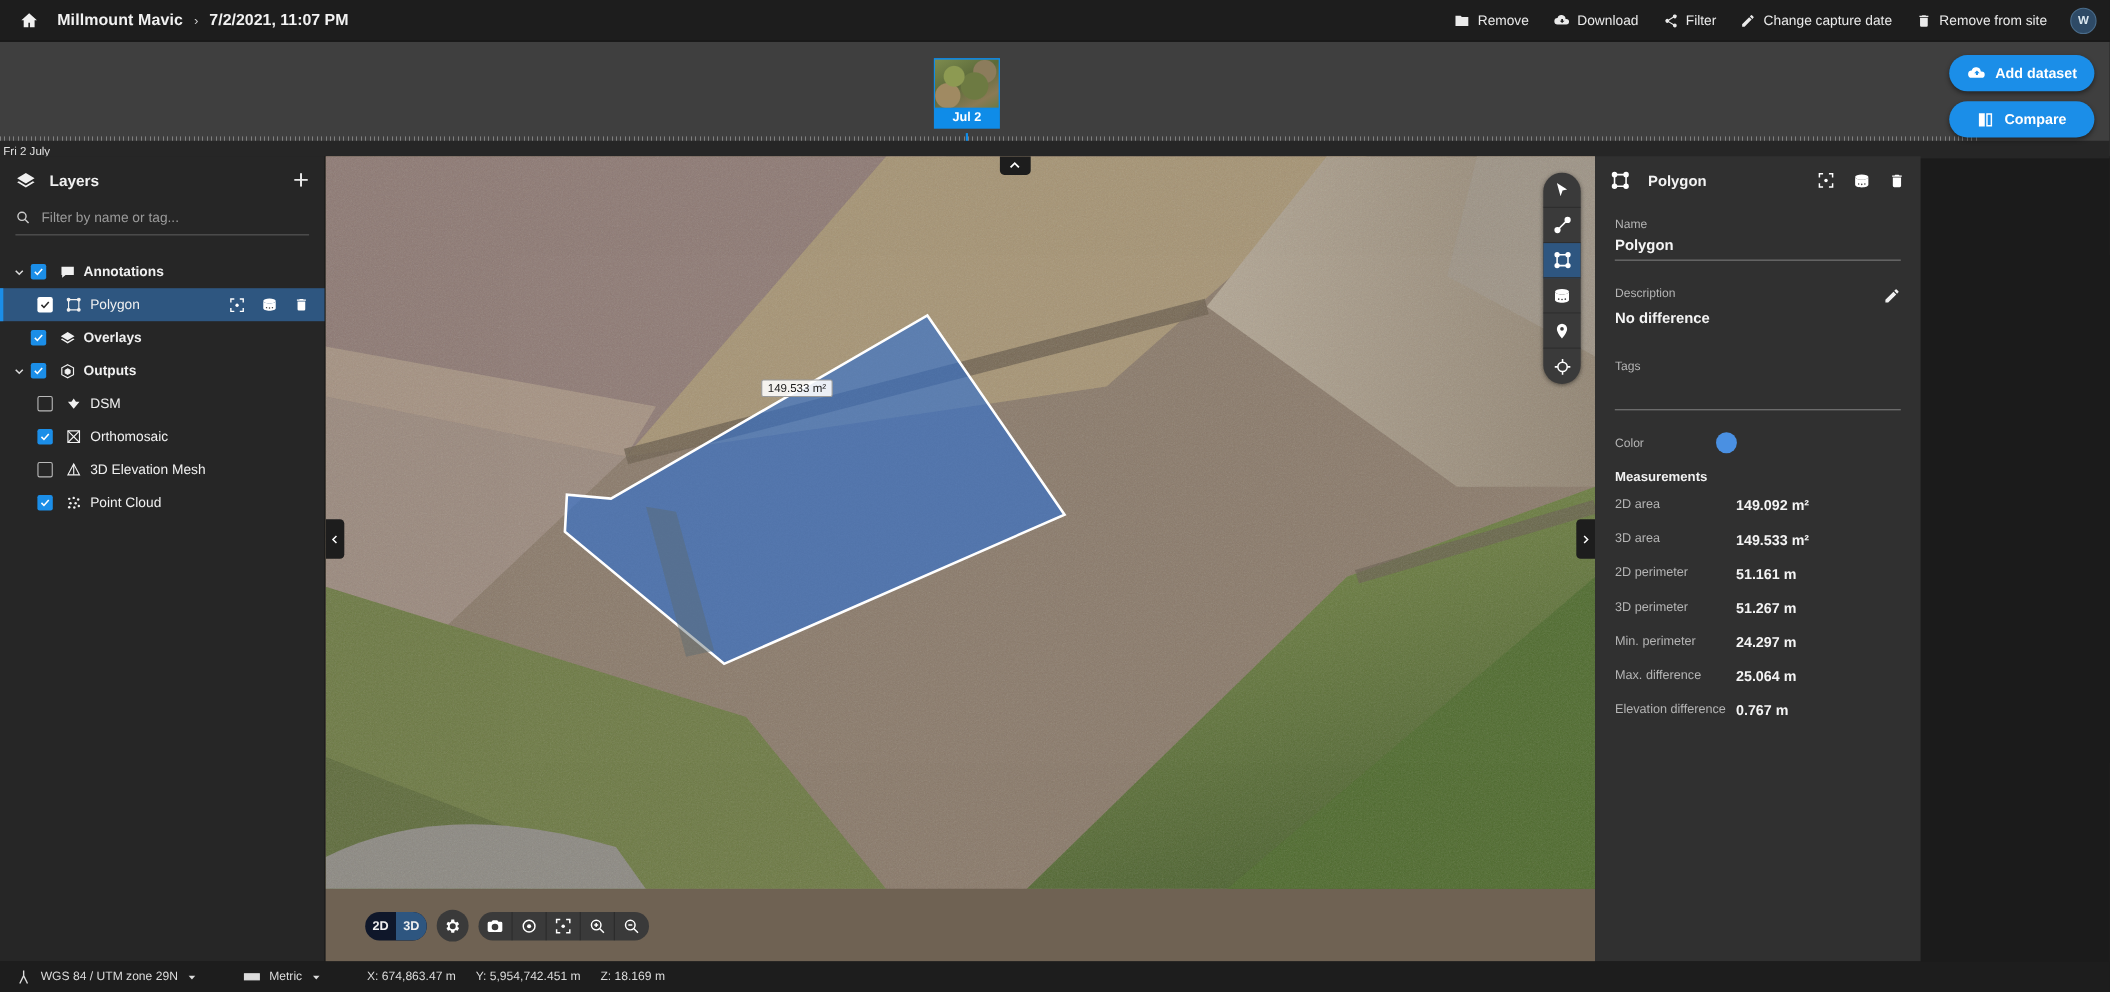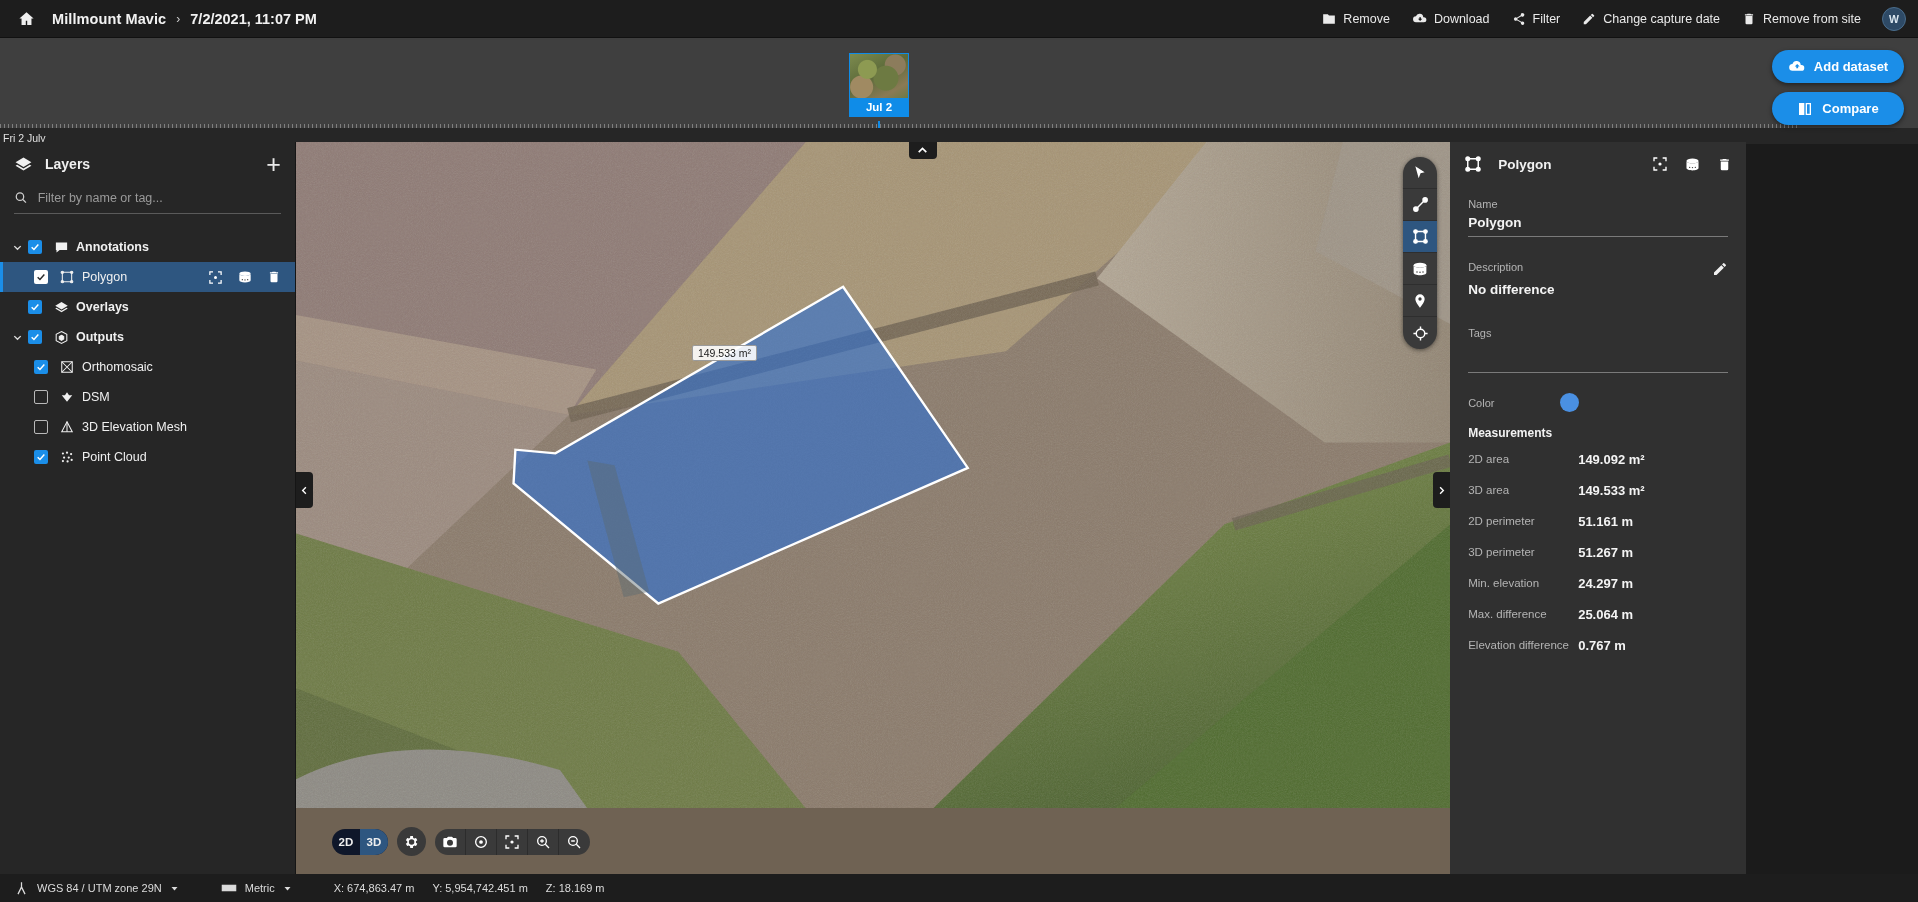--- a/index.html
+++ b/index.html
@@ -387,42 +387,42 @@
           <span class="node-ico">
             <svg width="15" height="15" viewBox="0 0 24 24" fill="none" stroke="#f0f0f0" stroke-width="1.7">
                 <path d="M12 2.5 20.5 7v10L12 21.5 3.5 17V7z"></path>
                 <path d="M12 8.5 15.5 10.5v4L12 16.5 8.5 14.5v-4z" fill="#f0f0f0"></path>
               </svg>
           </span>
           <span class="node-label bold">Outputs</span>
         </div>
 
         <div class="node child">
+          <span class="cbx off"></span>
+          <span class="node-ico">
+            <svg width="14" height="14" viewBox="0 0 24 24" fill="#f0f0f0">
+                <path d="M12 20 3 9h5.5L12 4l3.5 5H21z"></path>
+              </svg>
+          </span>
+          <span class="node-label">DSM</span>
+        </div>
+
+        <div class="node child">
           <span class="cbx on">
             <svg width="10" height="10" viewBox="0 0 24 24" fill="none" stroke="#fff" stroke-width="3.5">
                 <path d="M4 12.5l5.5 5.5L20 6"></path>
               </svg>
           </span>
           <span class="node-ico">
             <svg width="14" height="14" viewBox="0 0 24 24" fill="none" stroke="#f0f0f0" stroke-width="1.8">
                 <path d="M3 3h18v18H3z"></path>
                 <path d="M3 3l18 18M21 3L3 21"></path>
               </svg>
           </span>
           <span class="node-label">Orthomosaic</span>
-        </div>
-
-        <div class="node child">
-          <span class="cbx off"></span>
-          <span class="node-ico">
-            <svg width="14" height="14" viewBox="0 0 24 24" fill="#f0f0f0">
-                <path d="M12 20 3 9h5.5L12 4l3.5 5H21z"></path>
-              </svg>
-          </span>
-          <span class="node-label">DSM</span>
         </div>
 
         <div class="node child">
           <span class="cbx off"></span>
           <span class="node-ico">
             <svg width="14" height="14" viewBox="0 0 24 24" fill="none" stroke="#f0f0f0" stroke-width="1.8">
                 <path d="M12 3 21 20H3z"></path>
                 <path d="M12 3v17"></path>
               </svg>
           </span>
@@ -694,21 +694,21 @@
           </div>
           <div class="meas-row">
             <div class="meas-k">2D perimeter</div>
             <div class="meas-v">51.161 m</div>
           </div>
           <div class="meas-row">
             <div class="meas-k">3D perimeter</div>
             <div class="meas-v">51.267 m</div>
           </div>
           <div class="meas-row">
-            <div class="meas-k">Min. elevation</div>
+            <div class="meas-k">Min. perimeter</div>
             <div class="meas-v">24.297 m</div>
           </div>
           <div class="meas-row">
             <div class="meas-k">Max. difference</div>
             <div class="meas-v">25.064 m</div>
           </div>
           <div class="meas-row">
             <div class="meas-k">Elevation difference</div>
             <div class="meas-v">0.767 m</div>
           </div>

